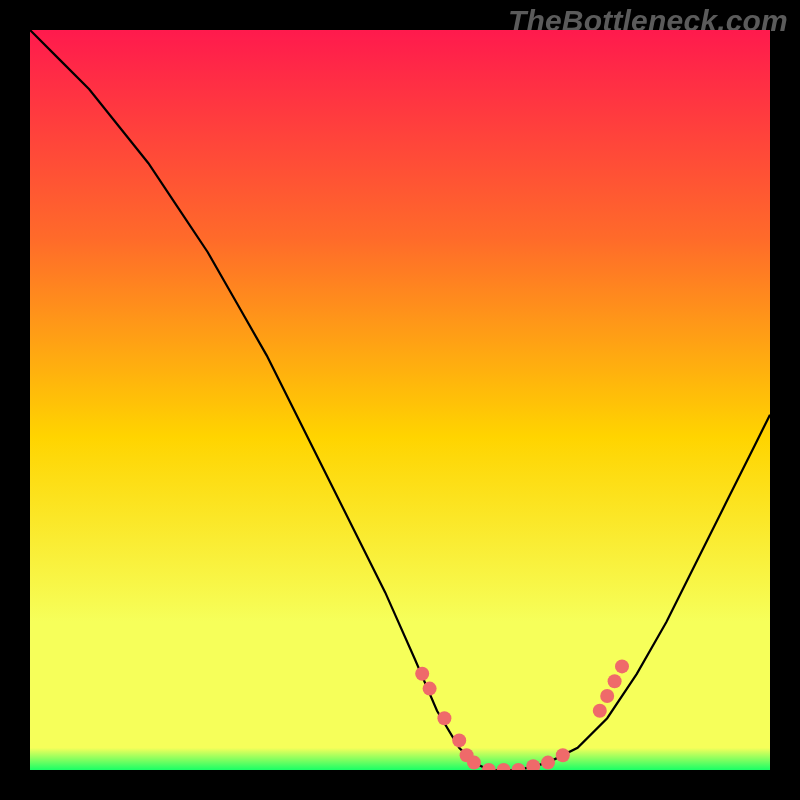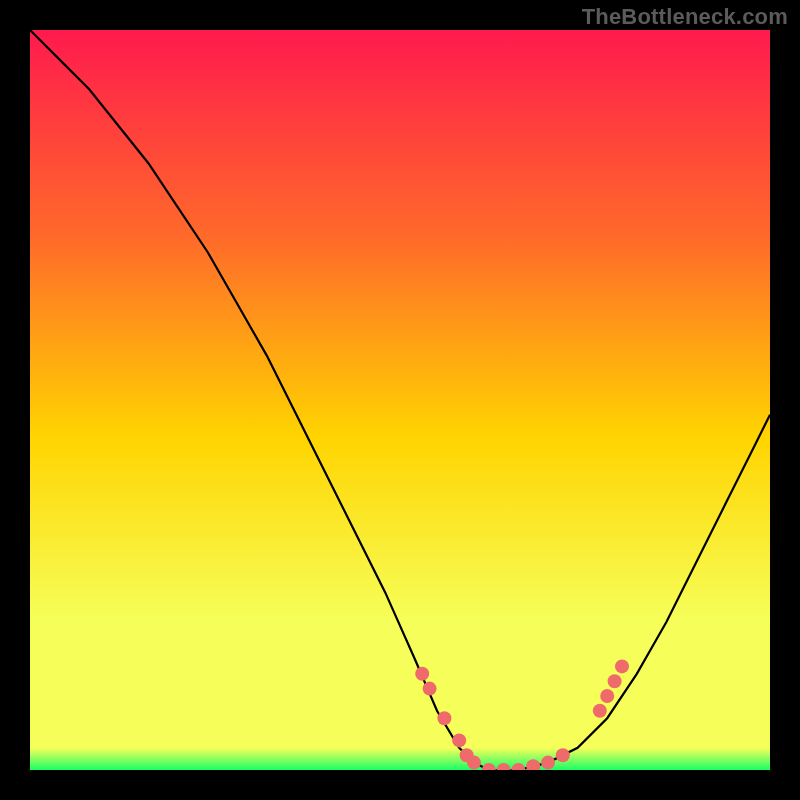--- a/index.html
+++ b/index.html
@@ -17,25 +17,26 @@
     top: 0;
     width: 800px;
     height: 800px;
     background: #000;
   }
   .watermark {
     position: absolute;
     top: 4px;
     right: 12px;
     color: #5b5b5b;
-    font-size: 22px;
+    font-size: 30px;
     font-weight: 600;
     letter-spacing: 0.2px;
     font-family: Arial, Helvetica, sans-serif;
     user-select: none;
+    font-style: italic;
   }
   .plot {
     position: absolute;
     left: 30px;
     top: 30px;
     width: 740px;
     height: 740px;
   }
   .plot svg {
     display: block;

